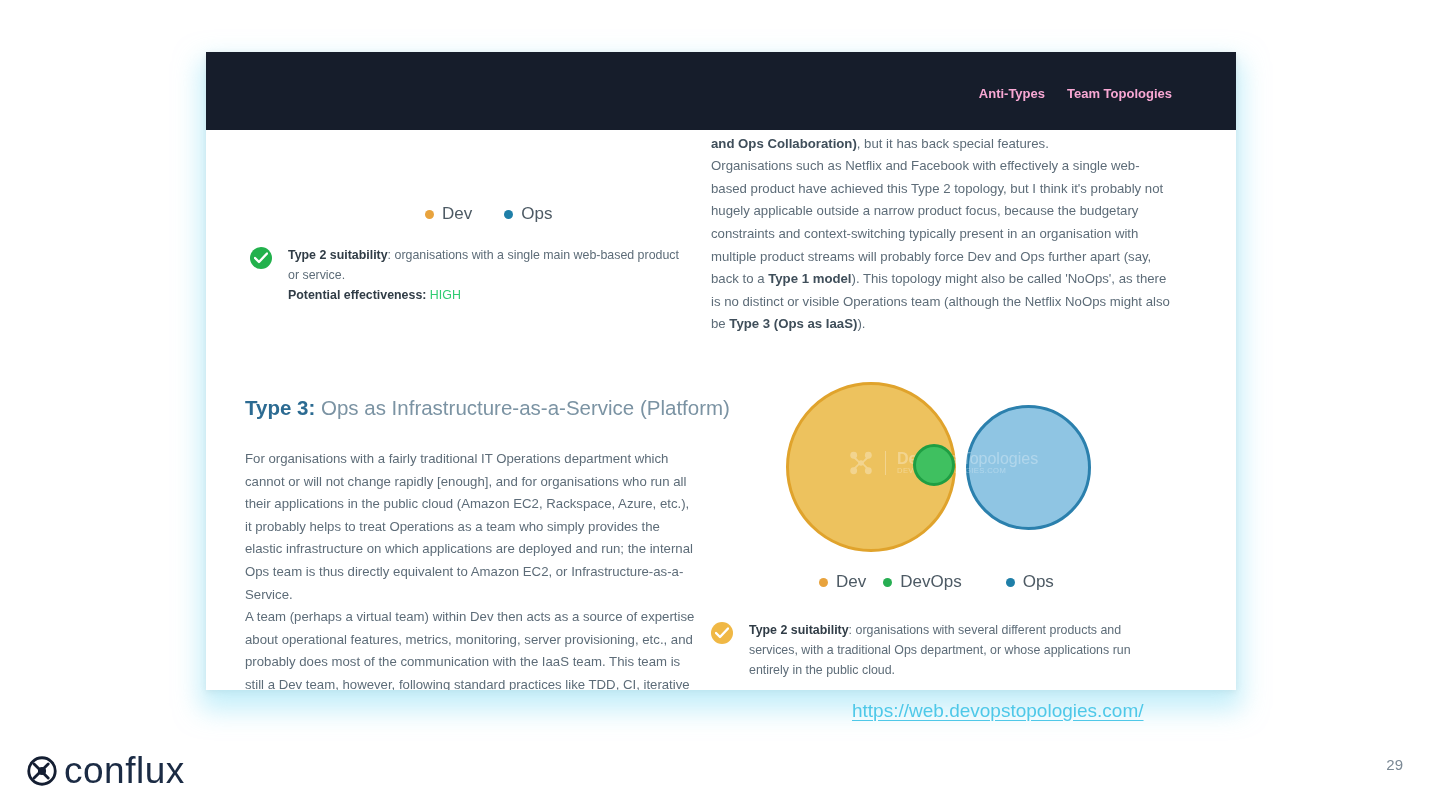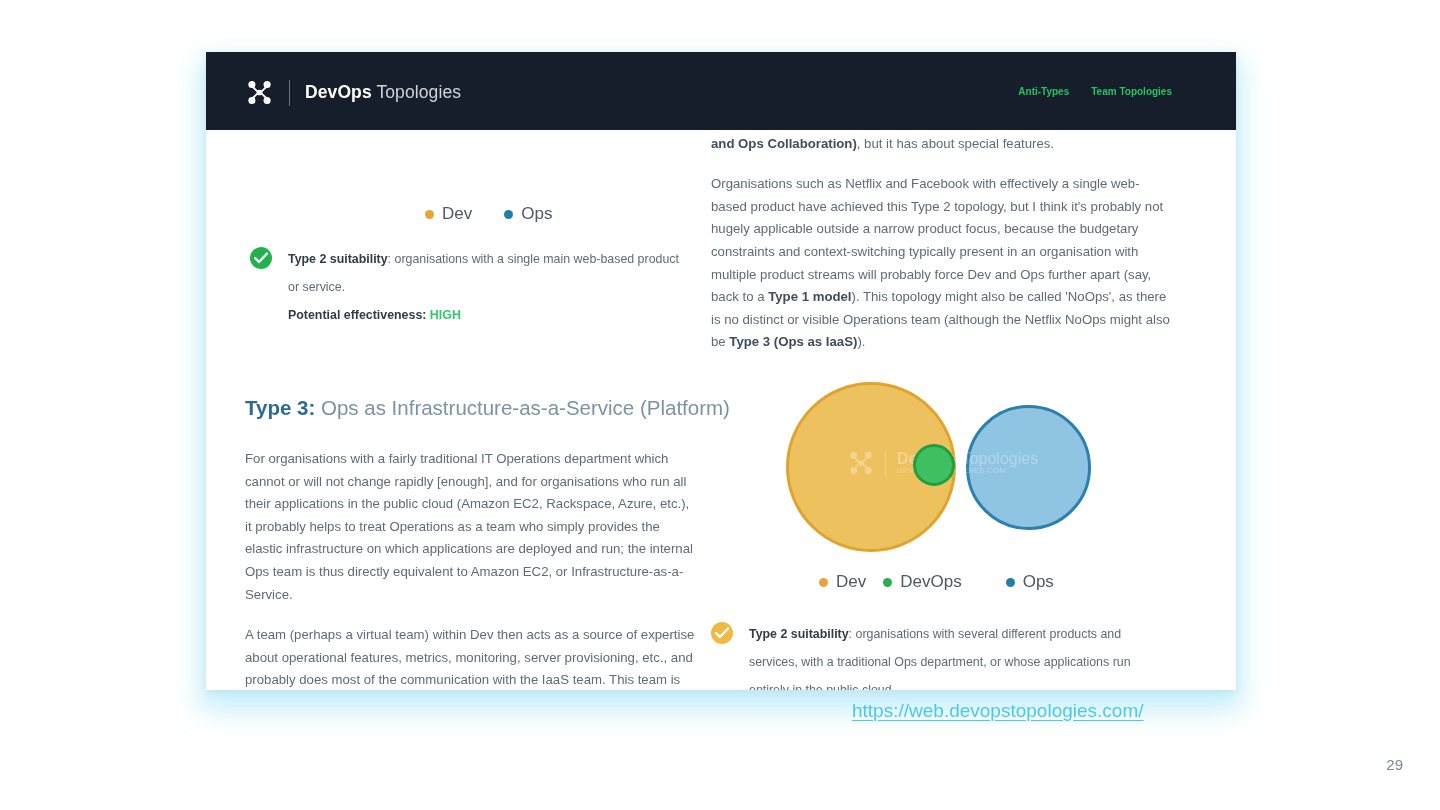--- a/index.html
+++ b/index.html
@@ -37,33 +37,33 @@
     position: absolute; left: 0; top: 0; width: 1030px; height: 78px;
     background: #161d2b; z-index: 5;
   }
   .brand { position: absolute; left: 40px; top: 27px; display: flex; align-items: center; }
   .brand-logo { width: 27px; height: 27px; display: block; }
   .brand-div { width: 1px; height: 26px; background: #6a7486; margin: 0 15px 0 16px; }
   .brand-text { font-size: 17.5px; color: #cfd4dd; letter-spacing: .1px; white-space: nowrap; }
   .brand-text b { color: #ffffff; font-weight: bold; }
   .site-nav { position: absolute; right: 64px; top: 34px; display: flex; gap: 22px; }
   .site-nav a {
-    font-size: 10px; font-weight: bold; color: #22c55e;
+    font-size: 13px; font-weight: bold; color: #f9a8d4;
     text-decoration: none; white-space: nowrap;
   }
 
   
   .col-left  { position: absolute; left: 34px;  top: 0;  width: 460px; }
   .col-right { position: absolute; left: 505px; top: 0;  width: 470px; }
 
   p.body, .body {
     font-size: 13.2px; line-height: 22.6px; color: #5d6c78;
   }
   .body b, .body strong { color: #3f4e5a; font-weight: bold; }
-  p.body + p.body { margin-top: 18px; }
+  p.body + p.body { margin-top: 0; }
 
   
   .venn2 { position: absolute; left: 100px; top: -118px; width: 260px; height: 215px; }
   .venn2 .c {
     position: absolute; width: 186px; height: 186px; border-radius: 50%;
     border-width: 3px; border-style: solid;
   }
   .venn2 .c-dev { left: 0;   top: 8px;  background: rgba(237,194,94,.85);  border-color: #e0a32c; }
   .venn2 .c-ops { left: 34px;top: 0;    background: rgba(143,197,227,.80); border-color: #2b80ad; }
 
@@ -77,23 +77,23 @@
 
   
   .suit { display: flex; align-items: flex-start; }
   .check {
     flex: 0 0 auto; width: 22px; height: 22px; border-radius: 50%;
     margin-top: 2px; position: relative;
   }
   .check.green { background: #22b14c; }
   .check.amber { background: #f0b845; }
   .check svg { position: absolute; left: 4px; top: 5px; }
-  .suit-text { margin-left: 16px; font-size: 12.4px; line-height: 28px; color: #5d6c78; }
+  .suit-text { margin-left: 16px; font-size: 12.4px; line-height: 20px; color: #5d6c78; }
   .suit-text b { color: #303c46; font-weight: bold; }
-  .hi { color: #2ecc71; font-weight: bold; }
+  .hi { color: #2ecc71; font-weight: normal; }
 
   
   .type-head { font-size: 20.5px; color: #7b93a3; white-space: nowrap; }
   .type-head b { color: #2c6b92; font-weight: bold; }
 
   
   .venn3 { position: absolute; left: 580px; top: 330px; width: 300px; height: 200px; }
   .v3-dev {
     position: absolute; left: 0; top: 0; width: 170px; height: 170px;
     border-radius: 50%; background: #edc25e; border: 3px solid #e0a32c;
@@ -133,34 +133,20 @@
 <body>
 
 <div class="slide">
 
 
   <div class="shot-glow"></div>
 
   <div class="shot">
 
     <div class="site-header">
-      <div class="brand">
-        <svg class="brand-logo" viewBox="0 0 32 32">
-          <g fill="#ffffff">
-            <circle cx="7" cy="6.5" r="4.2"></circle>
-            <circle cx="25" cy="6.5" r="4.2"></circle>
-            <circle cx="7" cy="25.5" r="4.2"></circle>
-            <circle cx="25" cy="25.5" r="4.2"></circle>
-            <circle cx="16" cy="16" r="3.4"></circle>
-            <path d="M7 6.5 L16 16 L25 6.5 L25 10 L18.6 16 L25 22 L25 25.5 L16 16 L7 25.5 L7 22 L13.4 16 L7 10 Z"></path>
-          </g>
-        </svg>
-        <div class="brand-div"></div>
-        <div class="brand-text"><b>DevOps</b><span> Topologies</span></div>
-      </div>
       <div class="site-nav">
         <a href="#">Anti-Types</a>
         <a href="#">Team Topologies</a>
       </div>
     </div>
 
     <div class="col-left">
 
       <div class="venn2">
         <div class="c c-dev"></div>
@@ -196,21 +182,21 @@
 
       <div style="position:absolute; left:5px; top:396px; width:452px;">
         <p class="body">For organisations with a fairly traditional IT Operations department which cannot or will not change rapidly [enough], and for organisations who run all their applications in the public cloud (Amazon EC2, Rackspace, Azure, etc.), it probably helps to treat Operations as a team who simply provides the elastic infrastructure on which applications are deployed and run; the internal Ops team is thus directly equivalent to Amazon EC2, or Infrastructure-as-a-Service.</p>
         <p class="body">A team (perhaps a virtual team) within Dev then acts as a source of expertise about operational features, metrics, monitoring, server provisioning, etc., and probably does most of the communication with the IaaS team. This team is still a Dev team, however, following standard practices like TDD, CI, iterative development, coaching, etc.</p>
       </div>
     </div>
 
     <div class="col-right">
 
       <div style="position:absolute; left:0; top:58px; width:460px;">
-        <p class="body"><span>highly focused on a shared purpose; this is arguable a form of </span><b>Type 1 (Dev and Ops Collaboration)</b><span>, but it has about special features.</span></p>
+        <p class="body"><span>highly focused on a shared purpose; this is arguable a form of </span><b>Type 1 (Dev and Ops Collaboration)</b><span>, but it has back special features.</span></p>
         <p class="body"><span>Organisations such as Netflix and Facebook with effectively a single web-based product have achieved this Type 2 topology, but I think it's probably not hugely applicable outside a narrow product focus, because the budgetary constraints and context-switching typically present in an organisation with multiple product streams will probably force Dev and Ops further apart (say, back to a </span><b>Type 1 model</b><span>). This topology might also be called 'NoOps', as there is no distinct or visible Operations team (although the Netflix NoOps might also be </span><b>Type 3 (Ops as IaaS)</b><span>).</span></p>
       </div>
 
       <div class="legend" style="position:absolute; left:108px; top:520px;">
         <span class="item">
             <i class="dot dev"></i>
             <span>Dev</span>
           </span>
         <span class="item" style="margin-left:17px;">
             <i class="dot devops"></i>
@@ -254,16 +240,24 @@
           <div class="l1"><b>DevOps</b><span> Topologies</span></div>
           <div class="l2">DEVOPSTOPOLOGIES.COM</div>
         </div>
       </div>
     </div>
 
   </div>
 
   <a class="source-url" href="#">https://web.devopstopologies.com/</a>
 
+  <div class="conflux">
+    <svg class="conflux-mark" viewBox="0 0 34 34">
+      <circle cx="17" cy="17" r="15" fill="none" stroke="#141e32" stroke-width="3.2"></circle>
+      <path d="M8 9 L24 25 M24 9 L8 25" stroke="#141e32" stroke-width="3.2" stroke-linecap="round"></path>
+      <circle cx="17" cy="17" r="4.6" fill="#141e32"></circle>
+    </svg>
+    <div class="conflux-word">conflux</div>
+  </div>
 
   <div class="page-num">29</div>
 
 </div>
 
 </body></html>

